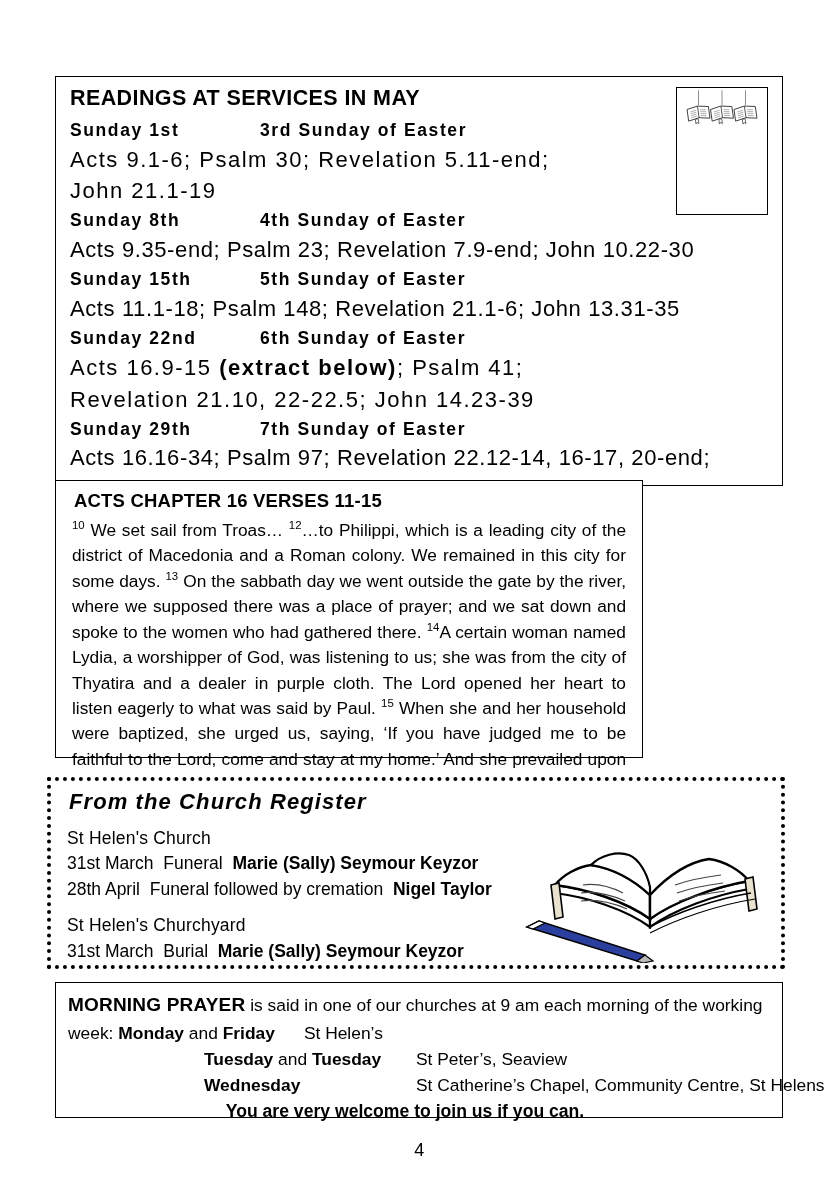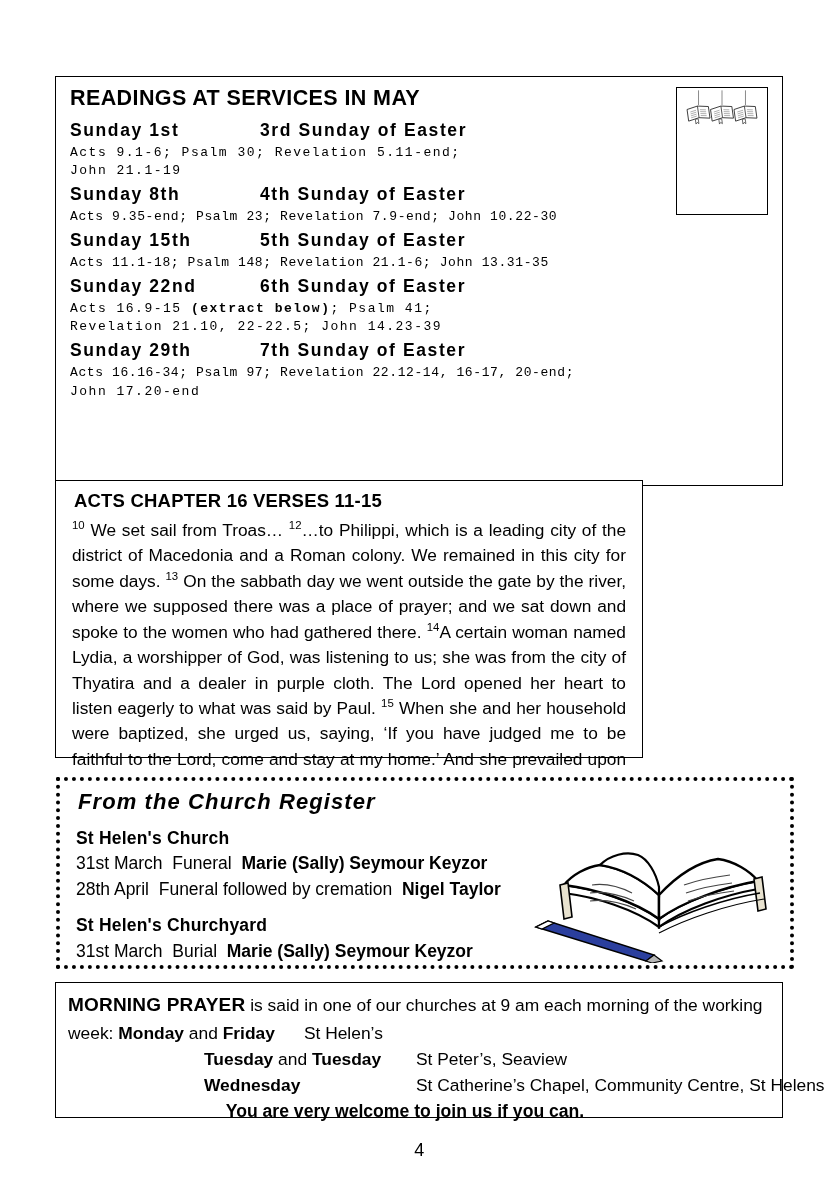--- a/index.html
+++ b/index.html
@@ -57,24 +57,23 @@
     font-size: 17.5px;
     letter-spacing: 1.6px;
     line-height: 1.48;
     white-space: nowrap;
   }
   .reading-head .day {
     display: inline-block;
     width: 190px;
   }
   .reading-refs {
-    font-size: 13px;
+    font-size: 22px;
     letter-spacing: 1.5px;
     line-height: 1.45;
-    font-family: Liberation Mono, monospace;
   }
   .reading-refs.tight { letter-spacing: 0.6px; }
   .reading-refs b { font-weight: bold; }
 
   
   #books-art {
     position: absolute;
     right: 14px;
     top: 10px;
     width: 92px;
@@ -106,36 +105,36 @@
     hyphens: none;
   }
   #acts-text sup {
     font-size: 0.66em;
     vertical-align: super;
     line-height: 0;
   }
 
   
   #register-box {
-    left: 56px;
+    left: 47px;
     top: 777px;
     width: 738px;
     height: 192px;
     padding: 8px 14px 6px 16px;
   }
   #register-title {
     font-size: 22px;
     font-weight: bold;
     font-style: italic;
     letter-spacing: 1.1px;
     margin: 0 0 4px 2px;
   }
   .register-venue {
     font-size: 17.5px;
-    font-weight: bold;
+    font-weight: normal;
     letter-spacing: 0.2px;
     line-height: 1.5;
     margin-top: 10px;
   }
   .register-entry {
     font-size: 17.5px;
     line-height: 1.46;
     white-space: nowrap;
   }
   .register-entry b { font-weight: bold; }

